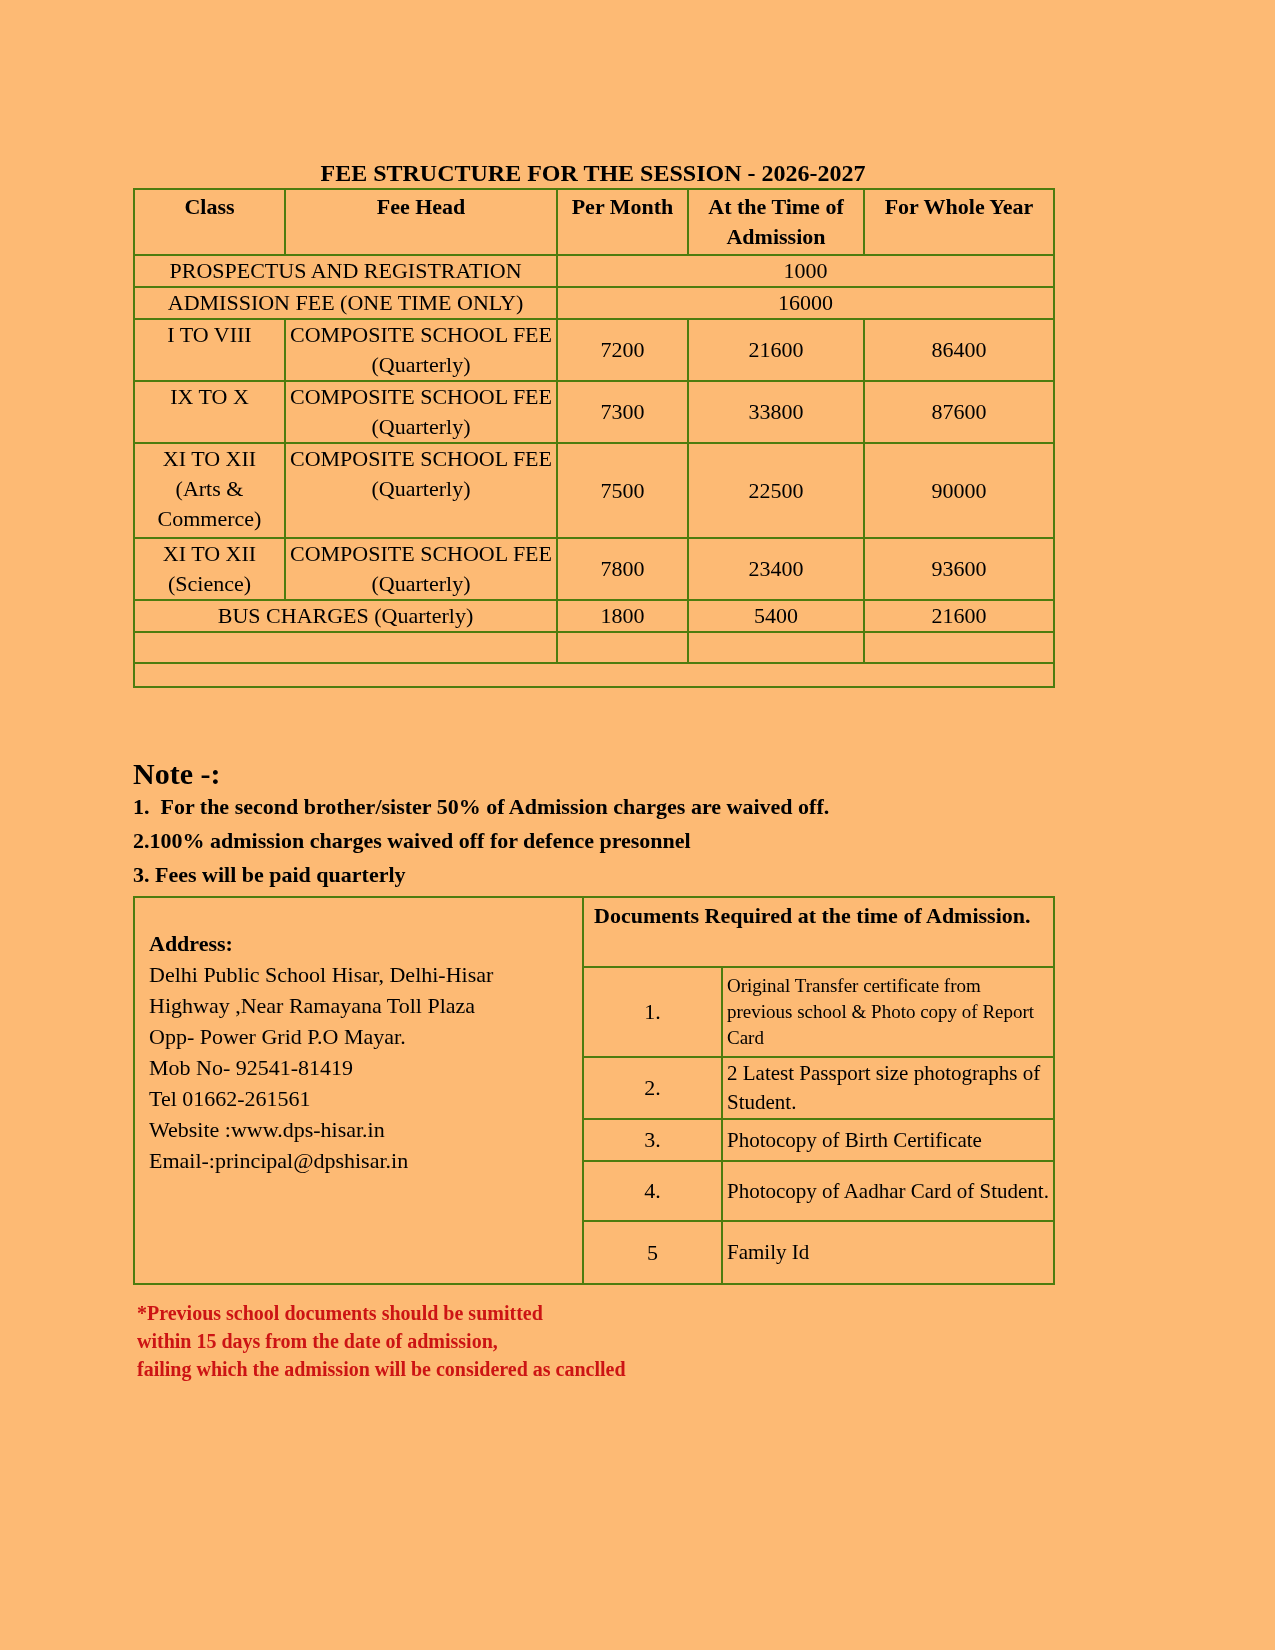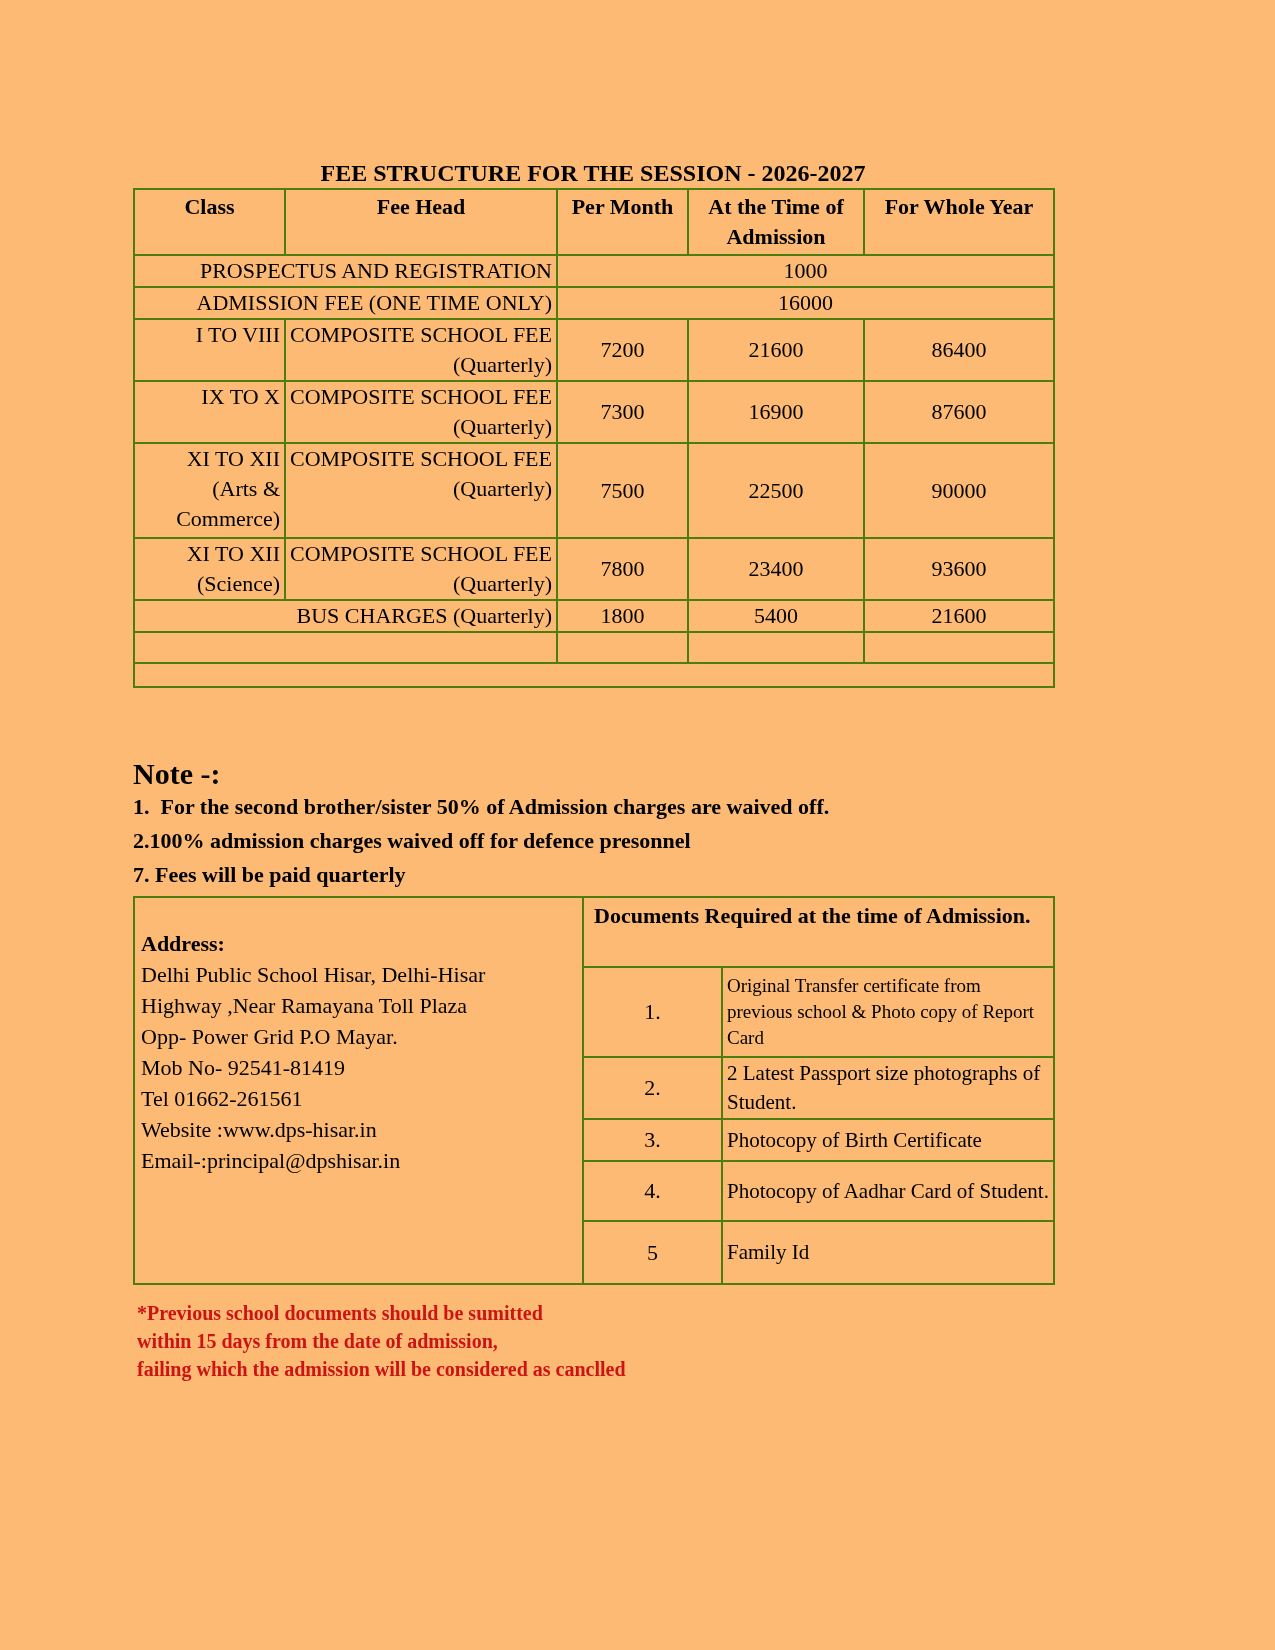--- a/index.html
+++ b/index.html
@@ -47,21 +47,21 @@
     vertical-align: top;
     padding: 2px 4px;
     height: 58px;
     line-height: 30px;
   }
   .fee-table td {
     font-size: 22px;
     line-height: 30px;
   }
   .cell-left {
-    text-align: right;
+    text-align: center;
     vertical-align: top;
     padding: 0 4px;
     white-space: pre-wrap;
   }
   .cell-num {
     text-align: center;
     vertical-align: middle;
     padding: 0 2px;
   }
   .cell-span-val {
@@ -86,21 +86,21 @@
     font-weight: bold;
     line-height: 34px;
     white-space: pre-wrap;
   }
   
   .info-table {
     margin-top: 4px;
   }
   .addr-cell {
     vertical-align: top;
-    padding: 30px 6px 0 6px;
+    padding: 30px 6px 0 14px;
     font-size: 22px;
     line-height: 31px;
   }
   .addr-label {
     font-weight: bold;
   }
   .docs-header {
     font-size: 22px;
     font-weight: bold;
     vertical-align: top;
@@ -177,21 +177,21 @@
           <td class="cell-left">I TO VIII</td>
           <td class="cell-left">COMPOSITE SCHOOL FEE (Quarterly)</td>
           <td class="cell-num">7200</td>
           <td class="cell-num">21600</td>
           <td class="cell-num">86400</td>
         </tr>
         <tr class="rh60">
           <td class="cell-left">IX TO X</td>
           <td class="cell-left">COMPOSITE SCHOOL FEE (Quarterly)</td>
           <td class="cell-num">7300</td>
-          <td class="cell-num">16900</td>
+          <td class="cell-num">33800</td>
           <td class="cell-num">87600</td>
         </tr>
         <tr class="rh95">
           <td class="cell-left">XI TO XII (Arts &amp; Commerce)</td>
           <td class="cell-left">COMPOSITE SCHOOL FEE  (Quarterly)</td>
           <td class="cell-num">7500</td>
           <td class="cell-num">22500</td>
           <td class="cell-num">90000</td>
         </tr>
         <tr class="rh60">
@@ -215,21 +215,21 @@
         </tr>
         <tr class="rh24">
           <td class="cell-left" colspan="5"></td>
         </tr>
       </tbody>
     </table>
 
     <div class="note-heading">Note -:</div>
     <div class="note-item">1.  For the second brother/sister 50% of Admission charges are waived off.</div>
     <div class="note-item">2.100% admission charges waived off for defence presonnel</div>
-    <div class="note-item">7. Fees will be paid quarterly</div>
+    <div class="note-item">3. Fees will be paid quarterly</div>
 
     <table class="info-table">
       <colgroup>
         <col style="width:449px">
           <col style="width:139px">
           <col style="width:332px">
       </colgroup>
       <tbody>
         <tr>
           <td class="addr-cell" rowspan="6">

